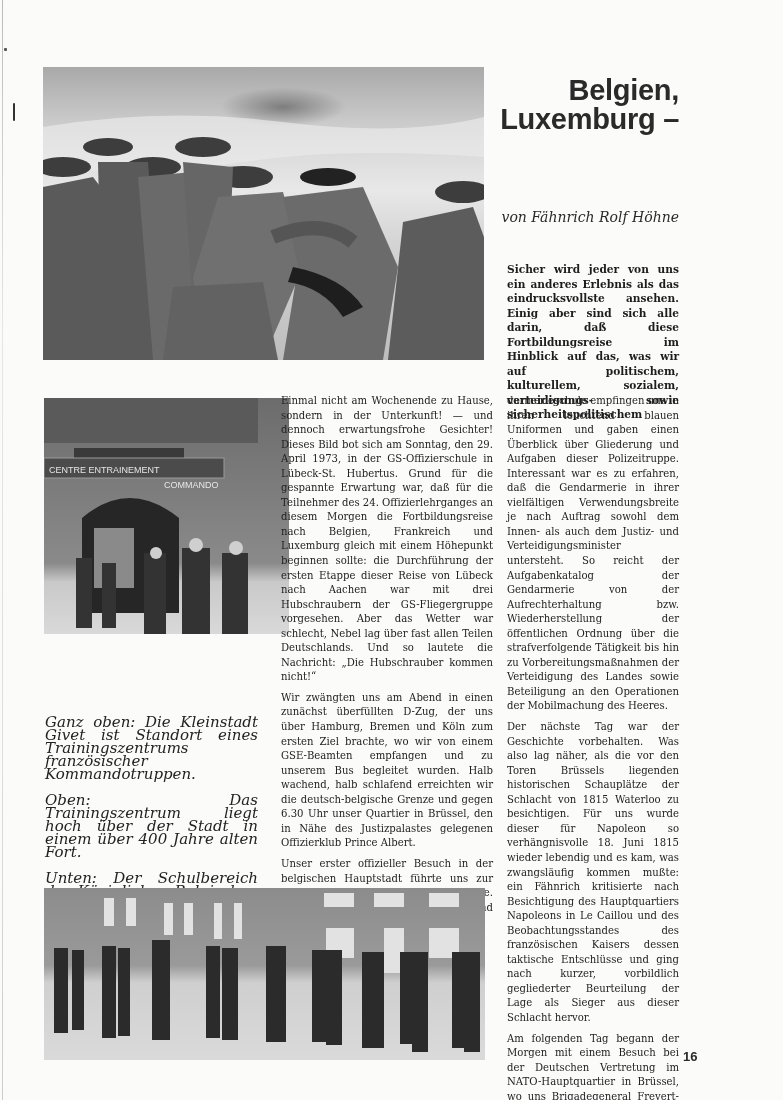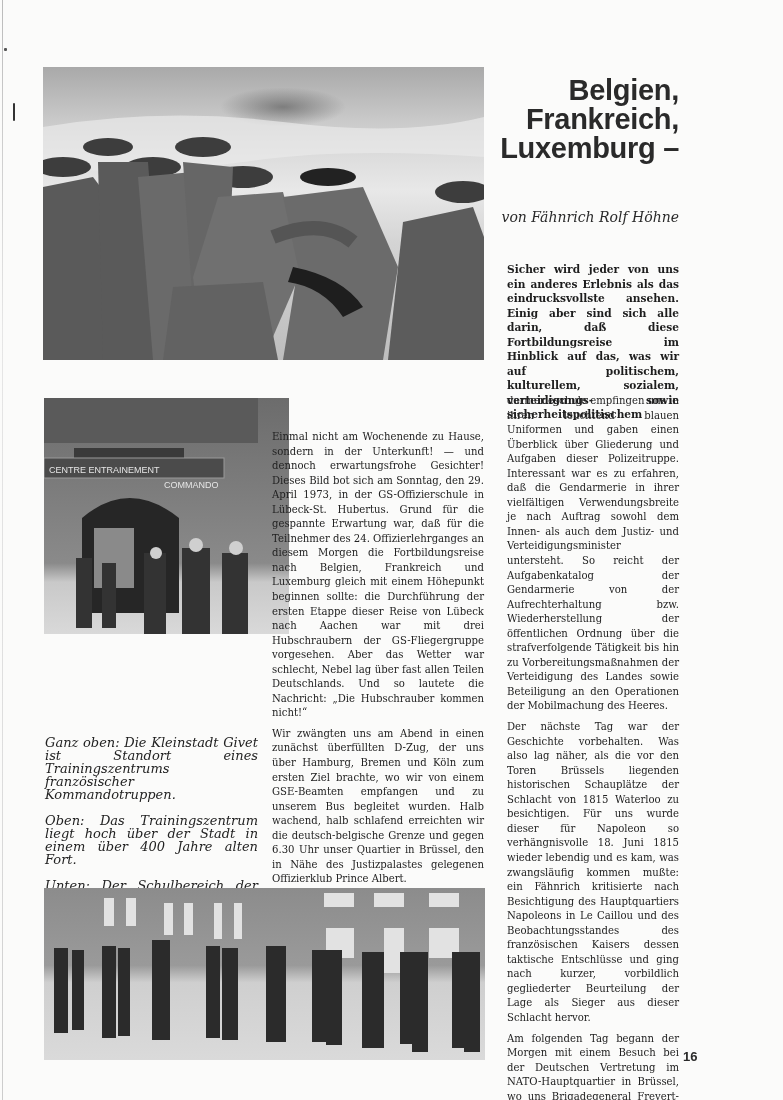--- a/index.html
+++ b/index.html
@@ -52,26 +52,26 @@
     position: absolute; left: 507px; top: 262px; width: 172px;
     font-family: "DejaVu Serif", serif; font-weight: bold;
     font-size: 10.6px; line-height: 14.5px; text-align: justify; color: #1d1d1d;
   }
 
   .col {
     position: absolute; font-size: 10.1px; line-height: 14.55px;
     text-align: justify; color: #222;
   }
   .col p { margin: 0 0 6px 0; hyphens: auto; }
-  .col-mid { left: 272px; top: 394px; width: 212px; margin-top: 36px; }
+  .col-mid { left: 281px; top: 394px; width: 212px; }
   .col-right { left: 507px; top: 394px; width: 172px; }
 
   .captions {
-    position: absolute; left: 45px; top: 736px; width: 213px;
-    font-style: italic; font-size: 13px; line-height: 13px;
+    position: absolute; left: 45px; top: 716px; width: 213px;
+    font-style: italic; font-size: 15px; line-height: 13px;
     text-align: justify; color: #222;
   }
   .captions p { margin: 0 0 13px 0; }
 
   .page-number {
     position: absolute; left: 671px; top: 1049px;
     font-family: "Liberation Sans", sans-serif; font-weight: bold;
     font-size: 13px; color: #2a2a2a; padding-left: 12px;
   }
 </style>
@@ -105,21 +105,20 @@
       <path d="M360 155 L430 140 L441 170 L441 293 L345 293 Z" fill="#5c5c5c"></path>
       <path d="M130 220 L220 215 L235 293 L120 293 Z" fill="#626262"></path>
     </g>
     <path d="M250 200 Q300 210 320 240 L300 250 Q280 220 245 215 Z" fill="#1e1e1e"></path>
     <path d="M230 170 Q280 150 310 175" stroke="#555" stroke-width="14" fill="none"></path>
   </svg>
 </div>
 
 <div class="title">
   <span>Belgien,</span>
-  <span>Frankreich,</span>
   <span>Luxemburg –</span>
 </div>
 
 <div class="byline">von Fähnrich Rolf Höhne</div>
 
 <div class="lead">Sicher wird jeder von uns ein anderes Erlebnis als das eindrucksvollste ansehen. Einig aber sind sich alle darin, daß diese Fortbildungsreise im Hinblick auf das, was wir auf politischem, kulturellem, sozialem, verteidigungs- sowie sicherheitspolitischem</div>
 
 <div class="photo photo-fort">
   <svg width="214" height="291" viewBox="0 0 214 291">
     <rect x="0" y="0" width="214" height="45" fill="#5a5a5a"></rect>

